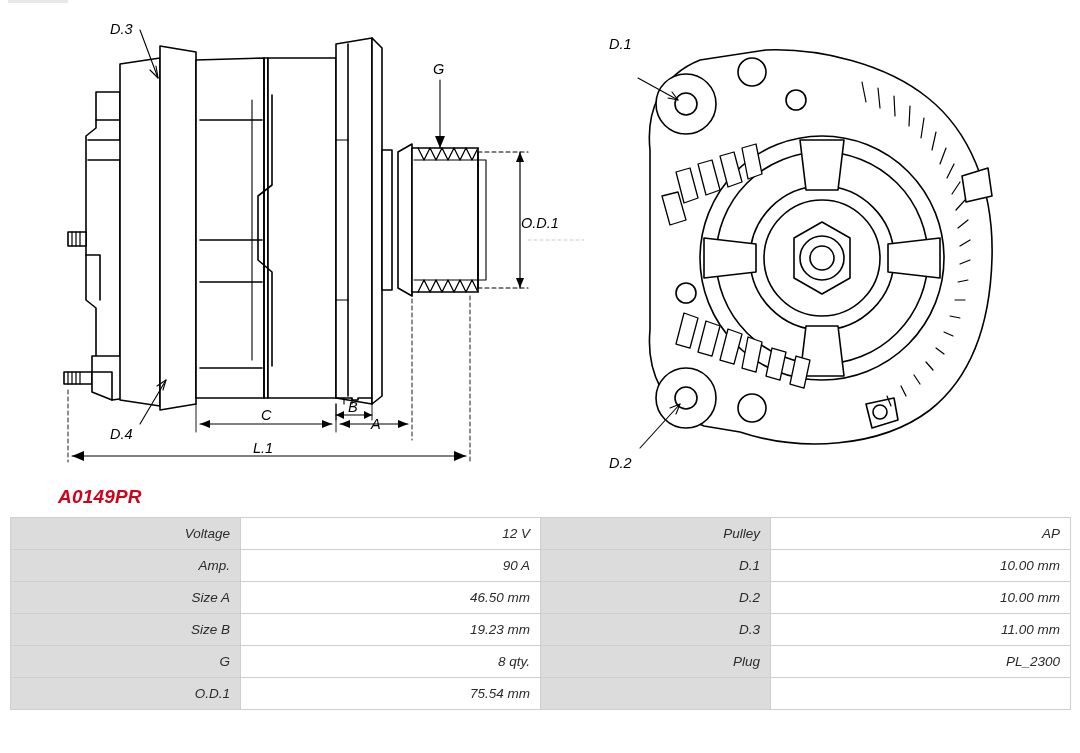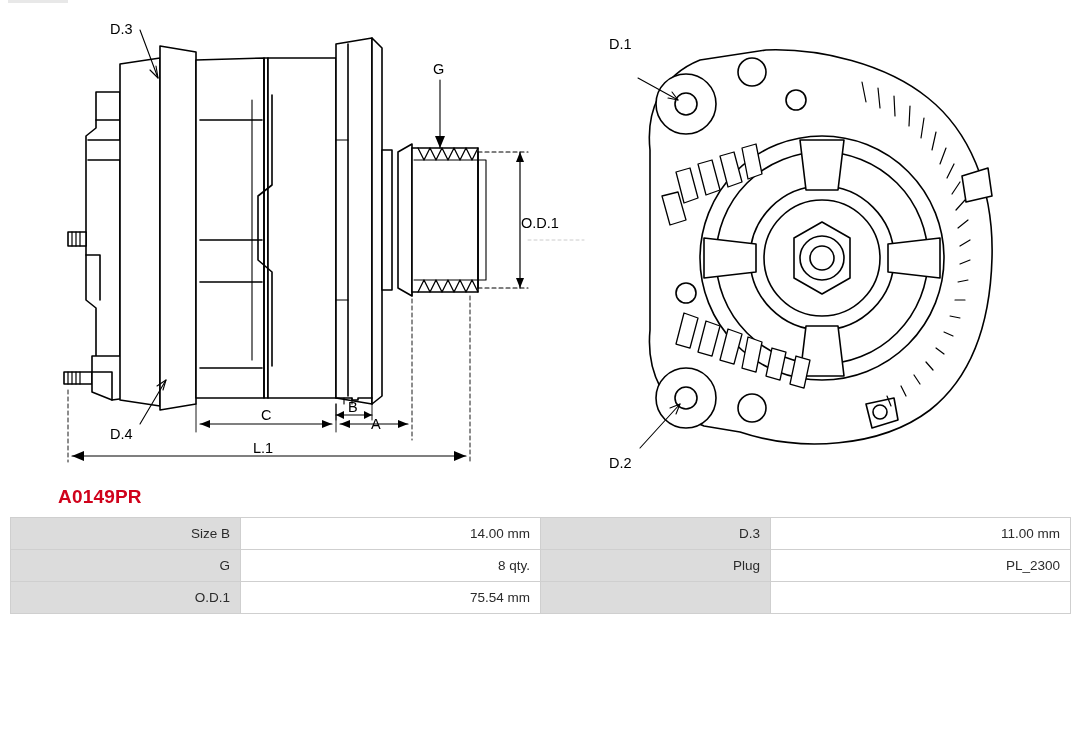--- a/index.html
+++ b/index.html
@@ -12,20 +12,21 @@
     height: 753px;
     font-family: "Liberation Sans", sans-serif;
     color: #222222;
     position: relative;
     overflow: hidden;
   }
   .page {
     position: relative;
     width: 968px;
     height: 753px;
+    font-style: italic;
   }
   .diagram-area {
     position: absolute;
     left: 0;
     top: 0;
     width: 1080px;
     height: 478px;
   }
   .diagram-svg {
     display: block;
@@ -267,22 +268,40 @@
       </g>
     </svg>
   </div>
 
   <div class="part-number">A0149PR</div>
 
   <div class="spec-table-wrap">
     <table class="specs">
       <tbody>
         <tr>
+          <td class="lbl">Voltage</td>
+          <td class="val">12 V</td>
+          <td class="lbl">Pulley</td>
+          <td class="val">AP</td>
+        </tr>
+        <tr>
+          <td class="lbl">Amp.</td>
+          <td class="val">90 A</td>
+          <td class="lbl">D.1</td>
+          <td class="val">10.00 mm</td>
+        </tr>
+        <tr>
+          <td class="lbl">Size A</td>
+          <td class="val">46.50 mm</td>
+          <td class="lbl">D.2</td>
+          <td class="val">10.00 mm</td>
+        </tr>
+        <tr>
           <td class="lbl">Size B</td>
-          <td class="val">14.00 mm</td>
+          <td class="val">19.23 mm</td>
           <td class="lbl">D.3</td>
           <td class="val">11.00 mm</td>
         </tr>
         <tr>
           <td class="lbl">G</td>
           <td class="val">8 qty.</td>
           <td class="lbl">Plug</td>
           <td class="val">PL_2300</td>
         </tr>
         <tr>

